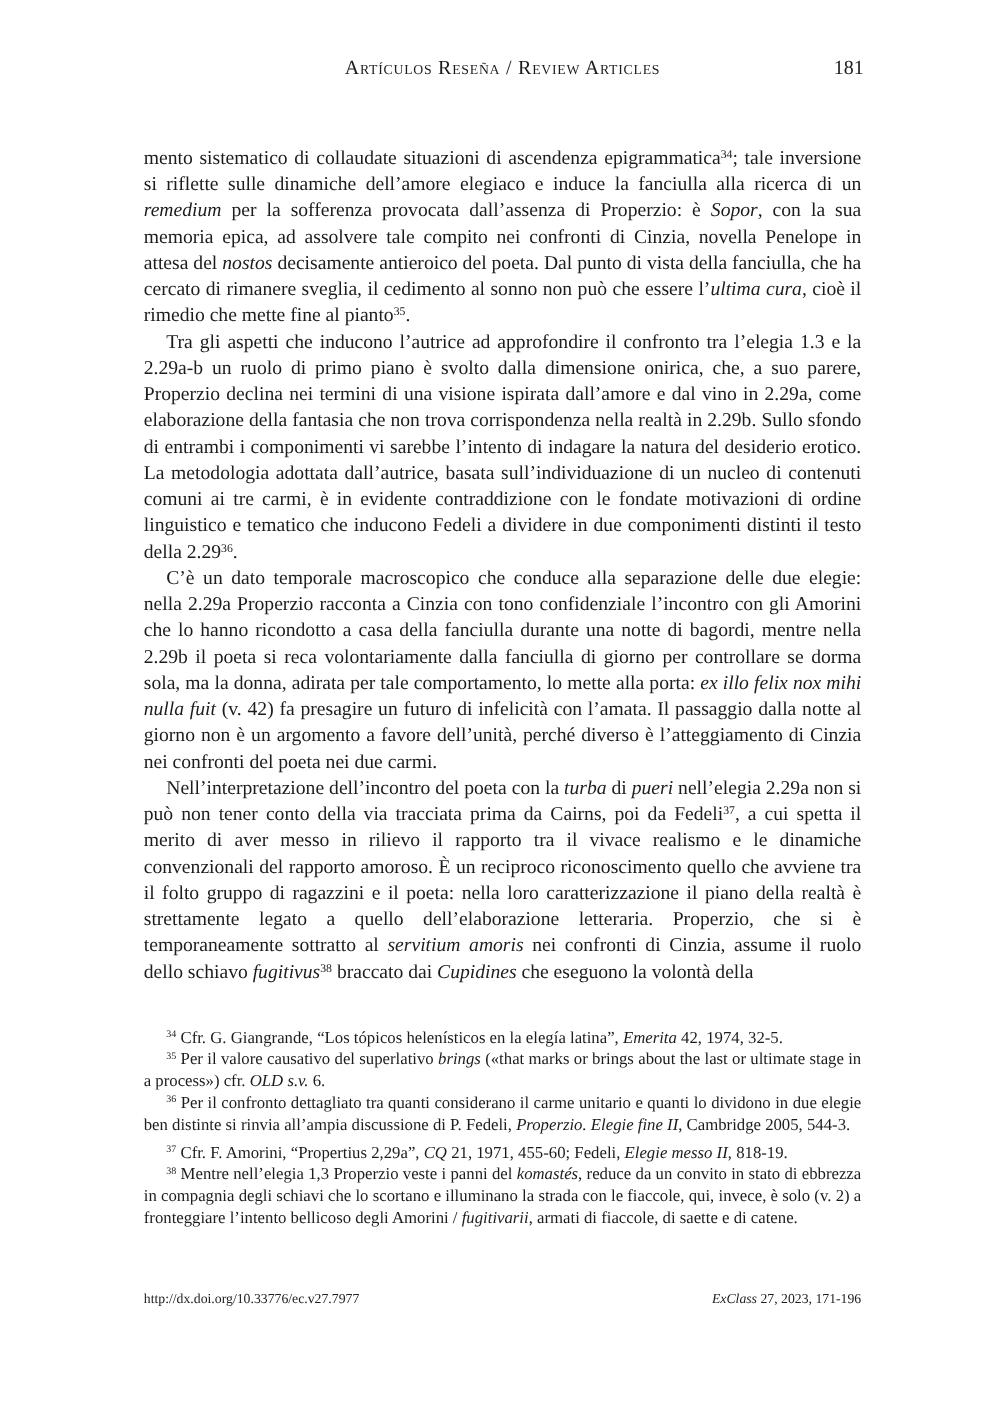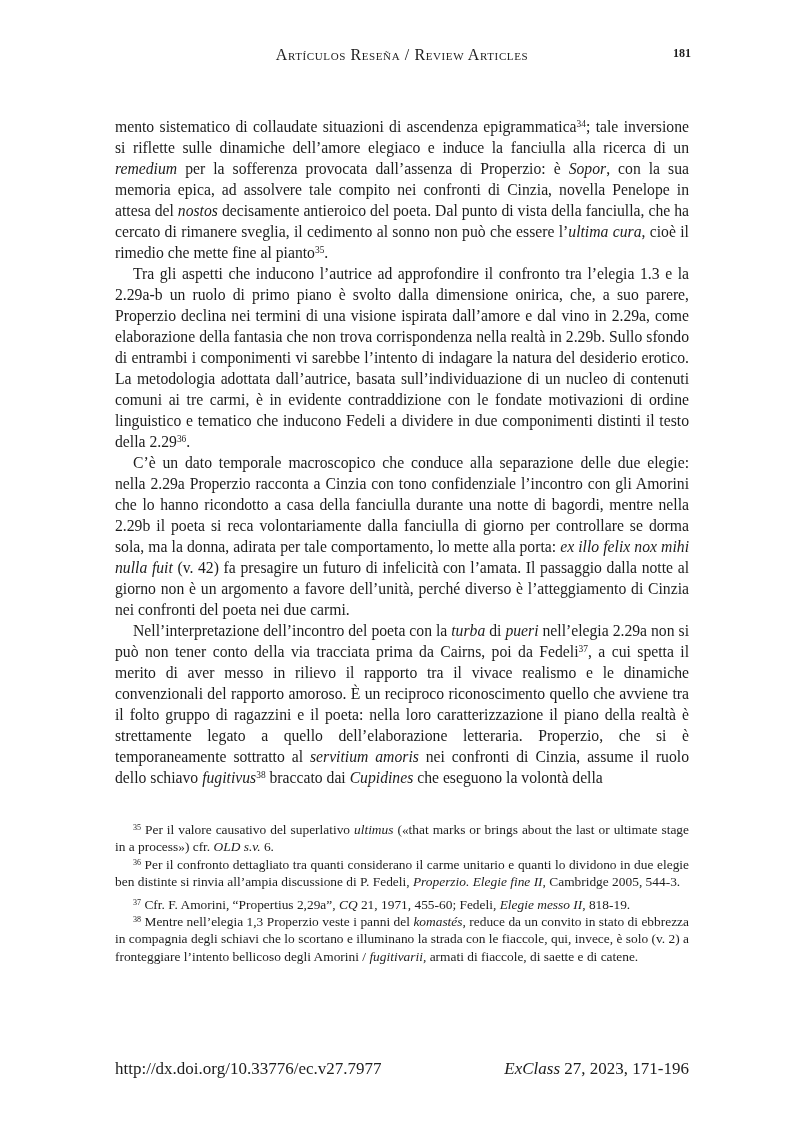--- a/index.html
+++ b/index.html
@@ -32,22 +32,21 @@
     text-align: center;
     font-variant: small-caps;
     font-size: 16px;
     letter-spacing: 0.6px;
     white-space: nowrap;
   }
   .page-num {
     position: absolute;
     right: -2px;
     top: 0;
-    font-size: 12px;
-    font-weight: bold;
+    font-size: 16px;
   }
   
   .body-text {
     position: absolute;
     top: 116px;
     left: 115px;
     width: 574px;
     font-size: 15.7px;
     line-height: 21px;
     text-align: justify;
@@ -75,24 +74,24 @@
   }
   .footnote {
     margin: 0;
     padding: 0;
     text-indent: 18px;
   }
   .footnote.fn-gap { margin-top: 5px; }
   
   .page-footer {
     position: absolute;
-    top: 1059px;
+    top: 1033px;
     left: 115px;
     width: 574px;
-    font-size: 17px;
+    font-size: 11px;
     display: flex;
     justify-content: space-between;
     align-items: baseline;
   }
 </style>
 </head>
 <body>
 
 <div class="page">
 
@@ -102,21 +101,22 @@
   </header>
 
   <main class="body-text">
     <p class="para"><span>mento sistematico di collaudate situazioni di ascendenza epigrammatica</span><sup>34</sup><span>; tale inversione si riflette sulle dinamiche dell’amore elegiaco e induce la fanciulla alla ricerca di un </span><span class="it">remedium</span><span> per la sofferenza provocata dall’assenza di Properzio: è </span><span class="it">Sopor</span><span>, con la sua memoria epica, ad assolvere tale compito nei confronti di Cinzia, novella Penelope in attesa del </span><span class="it">nostos</span><span> decisamente antieroico del poeta. Dal punto di vista della fanciulla, che ha cercato di rimanere sveglia, il cedimento al sonno non può che essere l’</span><span class="it">ultima cura</span><span>, cioè il rimedio che mette fine al pianto</span><sup>35</sup><span>.</span></p>
     <p class="para indented"><span>Tra gli aspetti che inducono l’autrice ad approfondire il confronto tra l’elegia 1.3 e la 2.29a-b un ruolo di primo piano è svolto dalla dimensione onirica, che, a suo parere, Properzio declina nei termini di una visione ispirata dall’amore e dal vino in 2.29a, come elaborazione della fantasia che non trova corrispondenza nella realtà in 2.29b. Sullo sfondo di entrambi i componimenti vi sarebbe l’intento di indagare la natura del desiderio erotico. La metodologia adottata dall’autrice, basata sull’individuazione di un nucleo di contenuti comuni ai tre carmi, è in evidente contraddizione con le fondate motivazioni di ordine linguistico e tematico che inducono Fedeli a dividere in due componimenti distinti il testo della 2.29</span><sup>36</sup><span>.</span></p>
     <p class="para indented"><span>C’è un dato temporale macroscopico che conduce alla separazione delle due elegie: nella 2.29a Properzio racconta a Cinzia con tono confidenziale l’incontro con gli Amorini che lo hanno ricondotto a casa della fanciulla durante una notte di bagordi, mentre nella 2.29b il poeta si reca volontariamente dalla fanciulla di giorno per controllare se dorma sola, ma la donna, adirata per tale comportamento, lo mette alla porta: </span><span class="it">ex illo felix nox mihi nulla fuit</span><span> (v. 42) fa presagire un futuro di infelicità con l’amata. Il passaggio dalla notte al giorno non è un argomento a favore dell’unità, perché diverso è l’atteggiamento di Cinzia nei confronti del poeta nei due carmi.</span></p>
     <p class="para indented"><span>Nell’interpretazione dell’incontro del poeta con la </span><span class="it">turba</span><span> di </span><span class="it">pueri</span><span> nell’elegia 2.29a non si può non tener conto della via tracciata prima da Cairns, poi da Fedeli</span><sup>37</sup><span>, a cui spetta il merito di aver messo in rilievo il rapporto tra il vivace realismo e le dinamiche convenzionali del rapporto amoroso. È un reciproco riconoscimento quello che avviene tra il folto gruppo di ragazzini e il poeta: nella loro caratterizzazione il piano della realtà è strettamente legato a quello dell’elaborazione letteraria. Properzio, che si è temporaneamente sottratto al </span><span class="it">servitium amoris</span><span> nei confronti di Cinzia, assume il ruolo dello schiavo </span><span class="it">fugitivus</span><sup>38</sup><span> braccato dai </span><span class="it">Cupidines</span><span> che eseguono la volontà della</span></p>
   </main>
 
   <section class="footnotes">
-    <p class="footnote"><sup>35</sup><span><span> Per il valore causativo del superlativo </span><span class="it">ultimus</span><span> («that marks or brings about the last or ultimate stage in a process») cfr. </span><span class="it">OLD s.v.</span><span> 6.</span></span></p>
+    <p class="footnote"><sup>34</sup><span><span> Cfr. G. Giangrande, “Los tópicos helenísticos en la elegía latina”, </span><span class="it">Emerita</span><span> 42, 1974, 32-5.</span></span></p>
+    <p class="footnote"><sup>35</sup><span><span> Per il valore causativo del superlativo </span><span class="it">brings</span><span> («that marks or brings about the last or ultimate stage in a process») cfr. </span><span class="it">OLD s.v.</span><span> 6.</span></span></p>
     <p class="footnote"><sup>36</sup><span><span> Per il confronto dettagliato tra quanti considerano il carme unitario e quanti lo dividono in due elegie ben distinte si rinvia all’ampia discussione di P. Fedeli, </span><span class="it">Properzio. Elegie fine II</span><span>, Cambridge 2005, 544-3.</span></span></p>
     <p class="footnote fn-gap"><sup>37</sup><span><span> Cfr. F. Amorini, “Propertius 2,29a”, </span><span class="it">CQ</span><span> 21, 1971, 455-60; Fedeli, </span><span class="it">Elegie messo II</span><span>, 818-19.</span></span></p>
     <p class="footnote"><sup>38</sup><span><span> Mentre nell’elegia 1,3 Properzio veste i panni del </span><span class="it">komastés</span><span>, reduce da un convito in stato di ebbrezza in compagnia degli schiavi che lo scortano e illuminano la strada con le fiaccole, qui, invece, è solo (v. 2) a fronteggiare l’intento bellicoso degli Amorini / </span><span class="it">fugitivarii</span><span>, armati di fiaccole, di saette e di catene.</span></span></p>
   </section>
 
   <footer class="page-footer">
     <div class="doi">http://dx.doi.org/10.33776/ec.v27.7977</div>
     <div class="journal-ref"><span class="it">ExClass</span><span> 27, 2023, 171-196</span></div>
   </footer>
 

